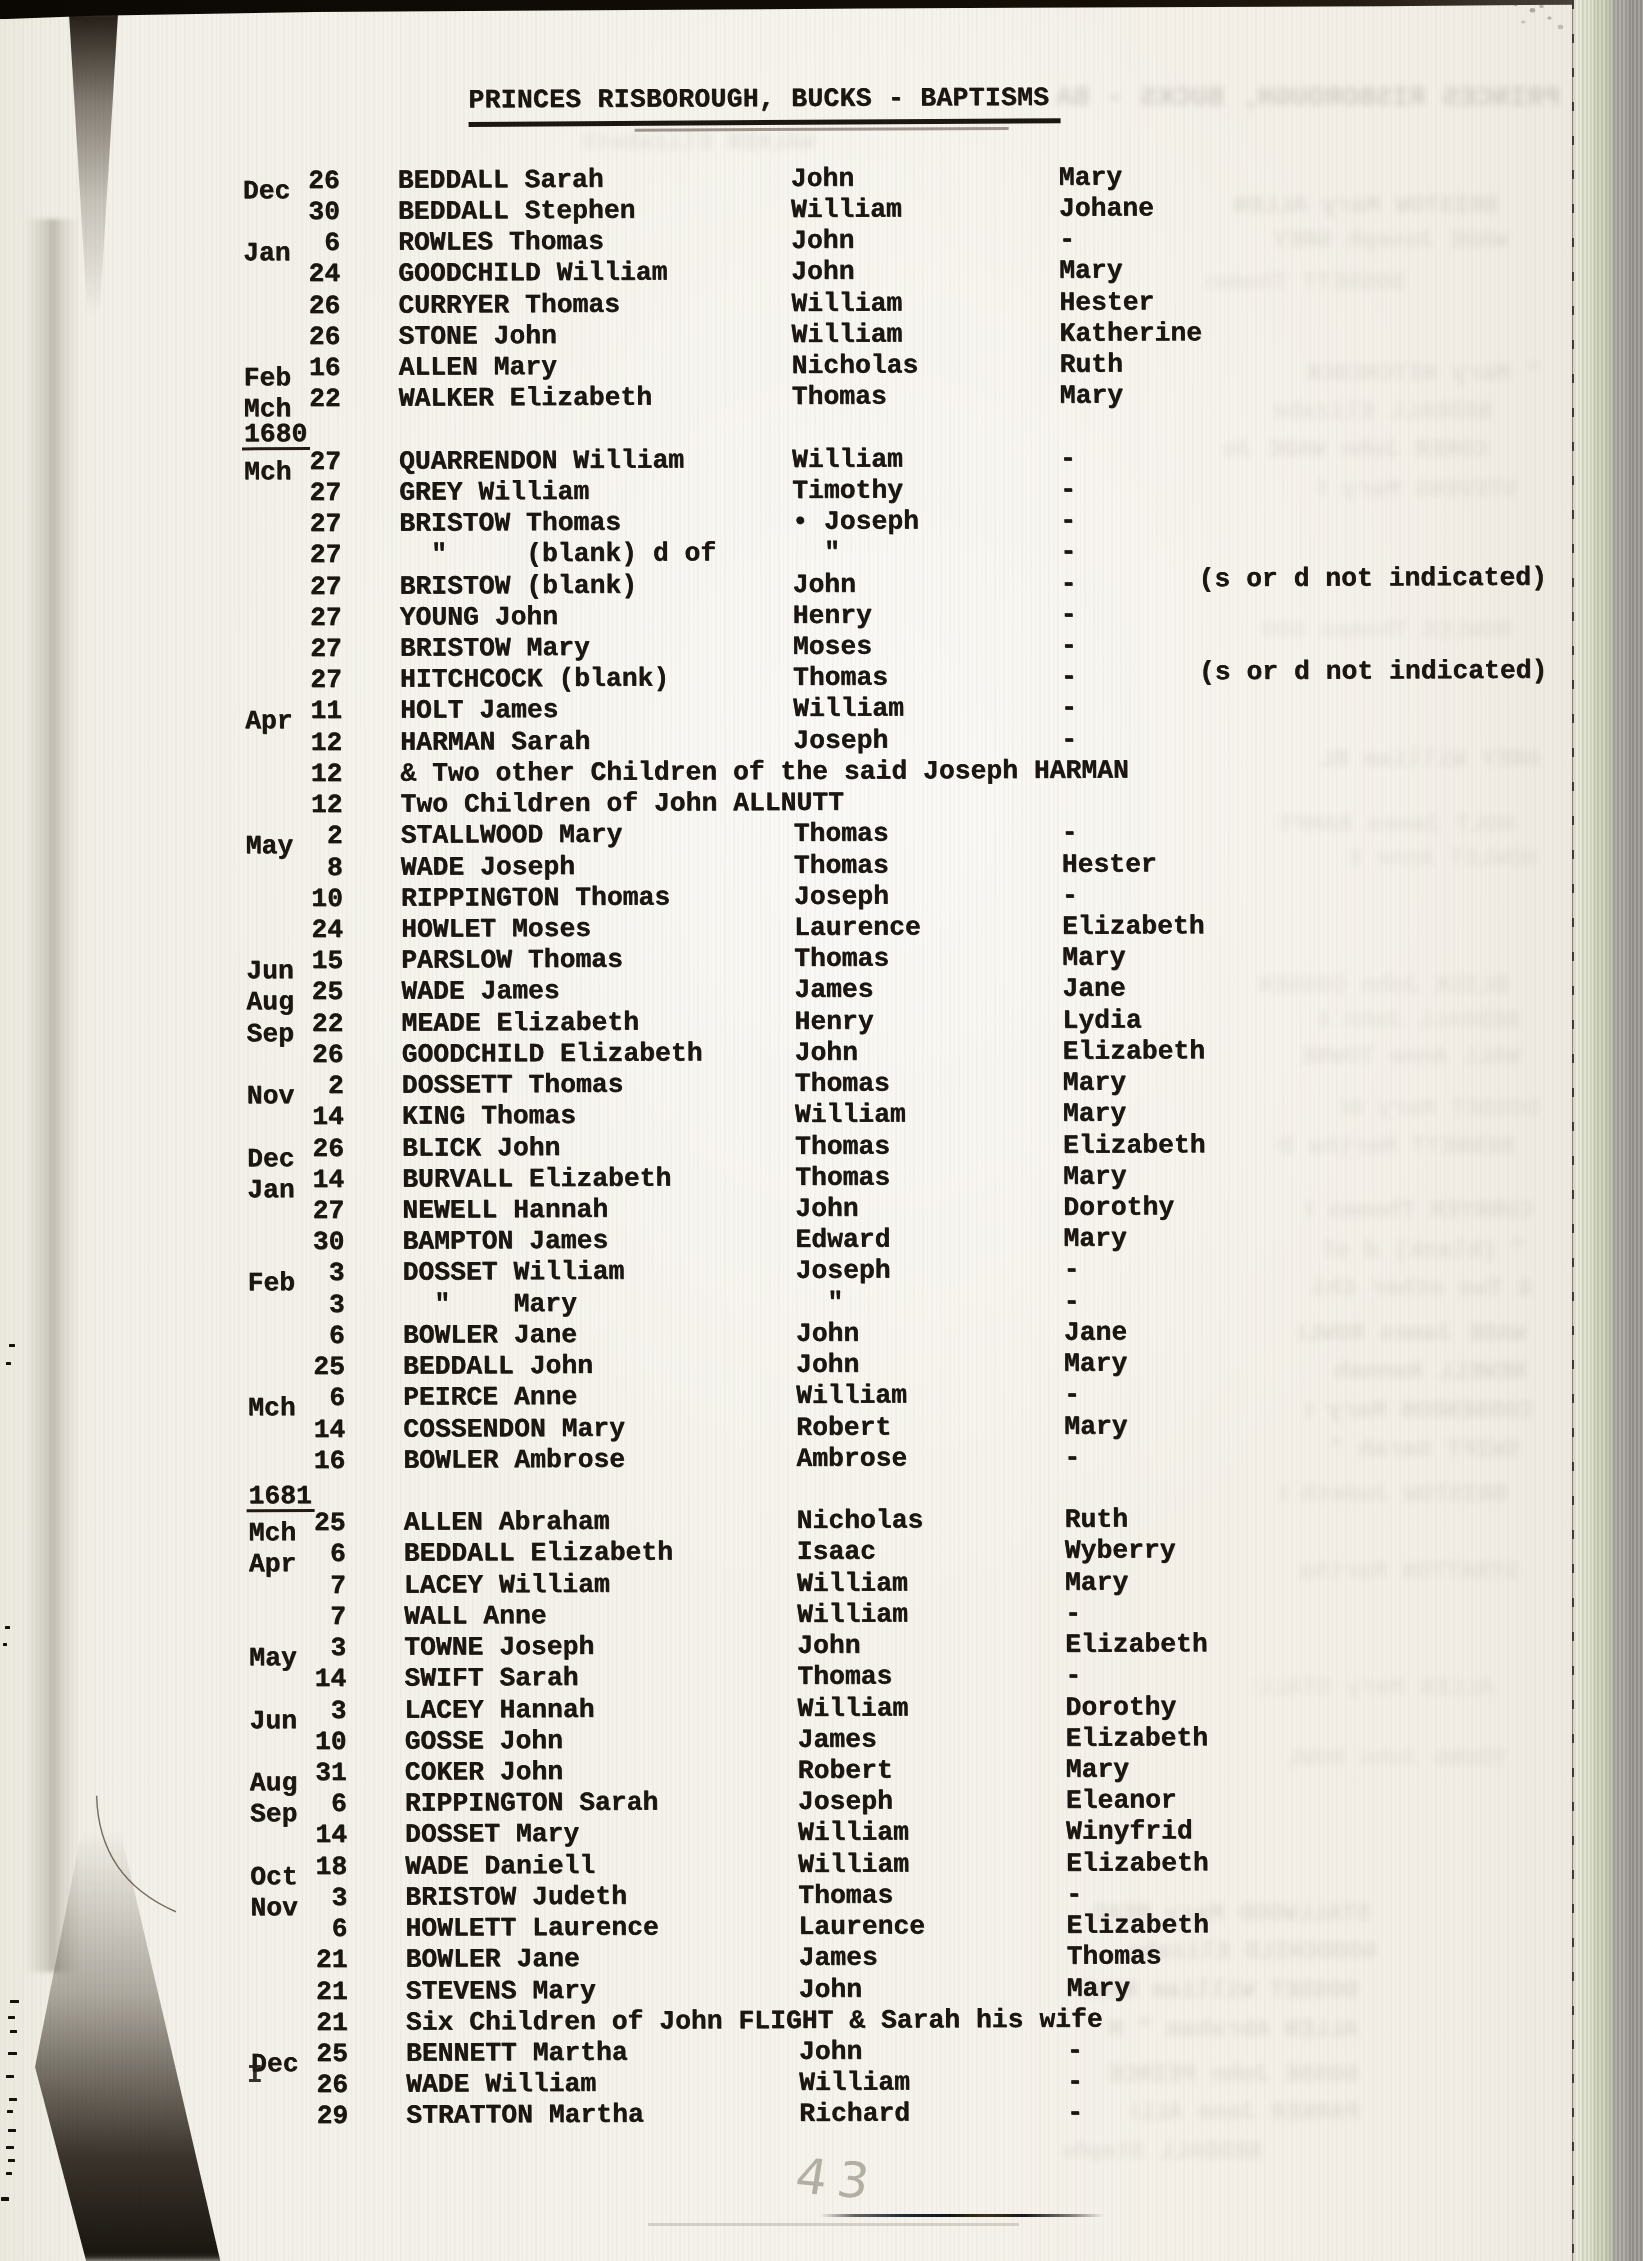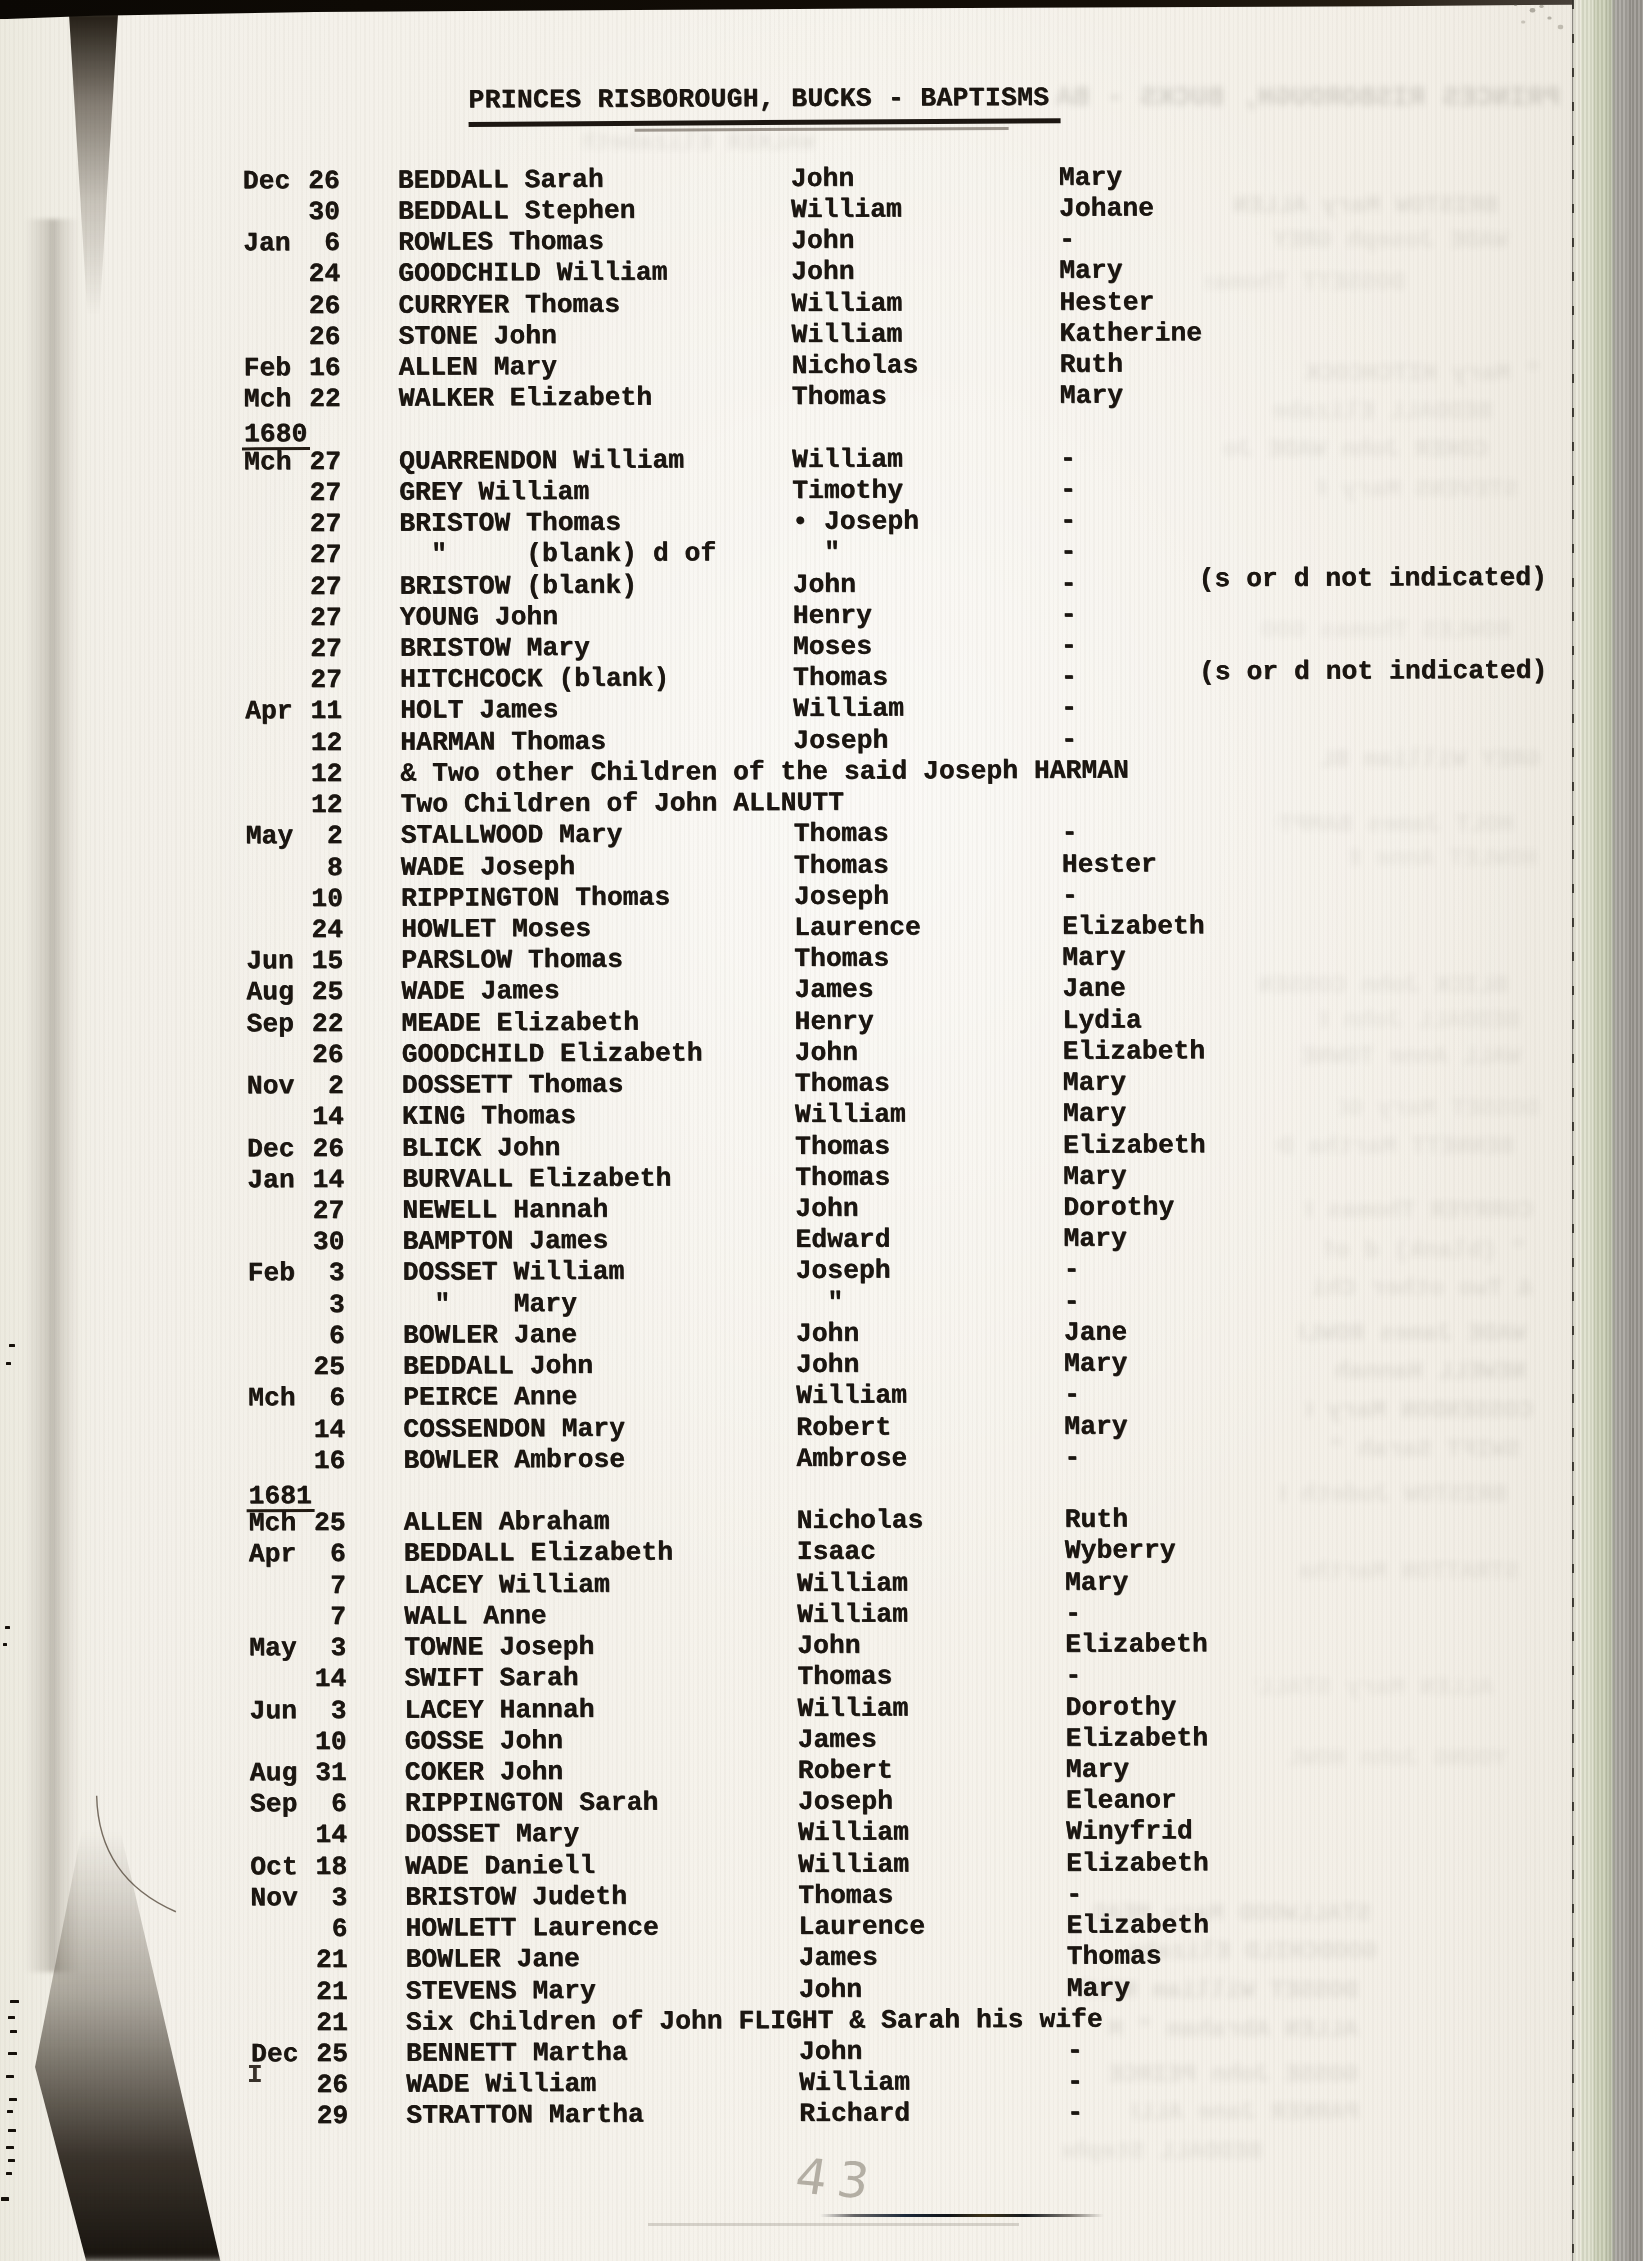--- a/index.html
+++ b/index.html
@@ -40,21 +40,21 @@
   
   .content{position:absolute;left:0;top:0;width:1576px;height:2261px;
       transform:rotate(-0.25deg);transform-origin:50% 40%;
       color:#1b1611;font-weight:700;font-size:26.4px;line-height:31px;}
   .content .txt{text-shadow:0.4px 0.4px 0.5px rgba(26,21,16,0.75), -0.2px 0 0.3px rgba(26,21,16,0.45);}
   .page-title{position:absolute;left:472px;top:84px;white-space:pre;letter-spacing:0.3px;}
   .title-underline{position:absolute;left:472px;top:120px;width:592px;height:4.5px;background:#1d1712;transform:rotate(-0.12deg);}
   .title-underline2{position:absolute;left:638px;top:128px;width:374px;height:2.6px;background:rgba(50,40,28,0.45);}
   .row{position:absolute;left:0;width:1576px;height:31px;}
   .cell{position:absolute;top:0;white-space:pre;}
-  .c-month{left:246px;}
+  .c-month{left:246px;margin-top:10px;}
   .c-day{left:291px;width:52px;text-align:right;}
   .c-name{left:401px;}
   .c-father{left:794px;}
   .c-mother{left:1062px;}
   .c-note{left:1200px;top:-3.9px;}
   .year-label{position:absolute;left:246px;top:0;}
   .year-underline{position:absolute;left:244px;top:28px;width:68px;height:3.2px;background:#221b13;}
   
   .ghost{position:absolute;font-weight:700;color:#5f5b52;filter:blur(3.2px);transform:scaleX(-1);
       white-space:nowrap;overflow:hidden;height:32px;pointer-events:none;}
@@ -230,21 +230,21 @@
         </div>
         <div class="row" style="top: 694px;">
           <span class="cell txt c-month">Apr</span>
           <span class="cell txt c-day">11</span>
           <span class="cell txt c-name">HOLT James</span>
           <span class="cell txt c-father">William</span>
           <span class="cell txt c-mother">-</span>
         </div>
         <div class="row" style="top: 726px;">
           <span class="cell txt c-day">12</span>
-          <span class="cell txt c-name">HARMAN Thomas</span>
+          <span class="cell txt c-name">HARMAN Sarah</span>
           <span class="cell txt c-father">Joseph</span>
           <span class="cell txt c-mother">-</span>
         </div>
         <div class="row" style="top: 757px;">
           <span class="cell txt c-day">12</span>
           <span class="cell txt c-name">&amp; Two other Children of the said Joseph HARMAN</span>
         </div>
         <div class="row" style="top: 788px;">
           <span class="cell txt c-day">12</span>
           <span class="cell txt c-name">Two Children of John ALLNUTT</span>

